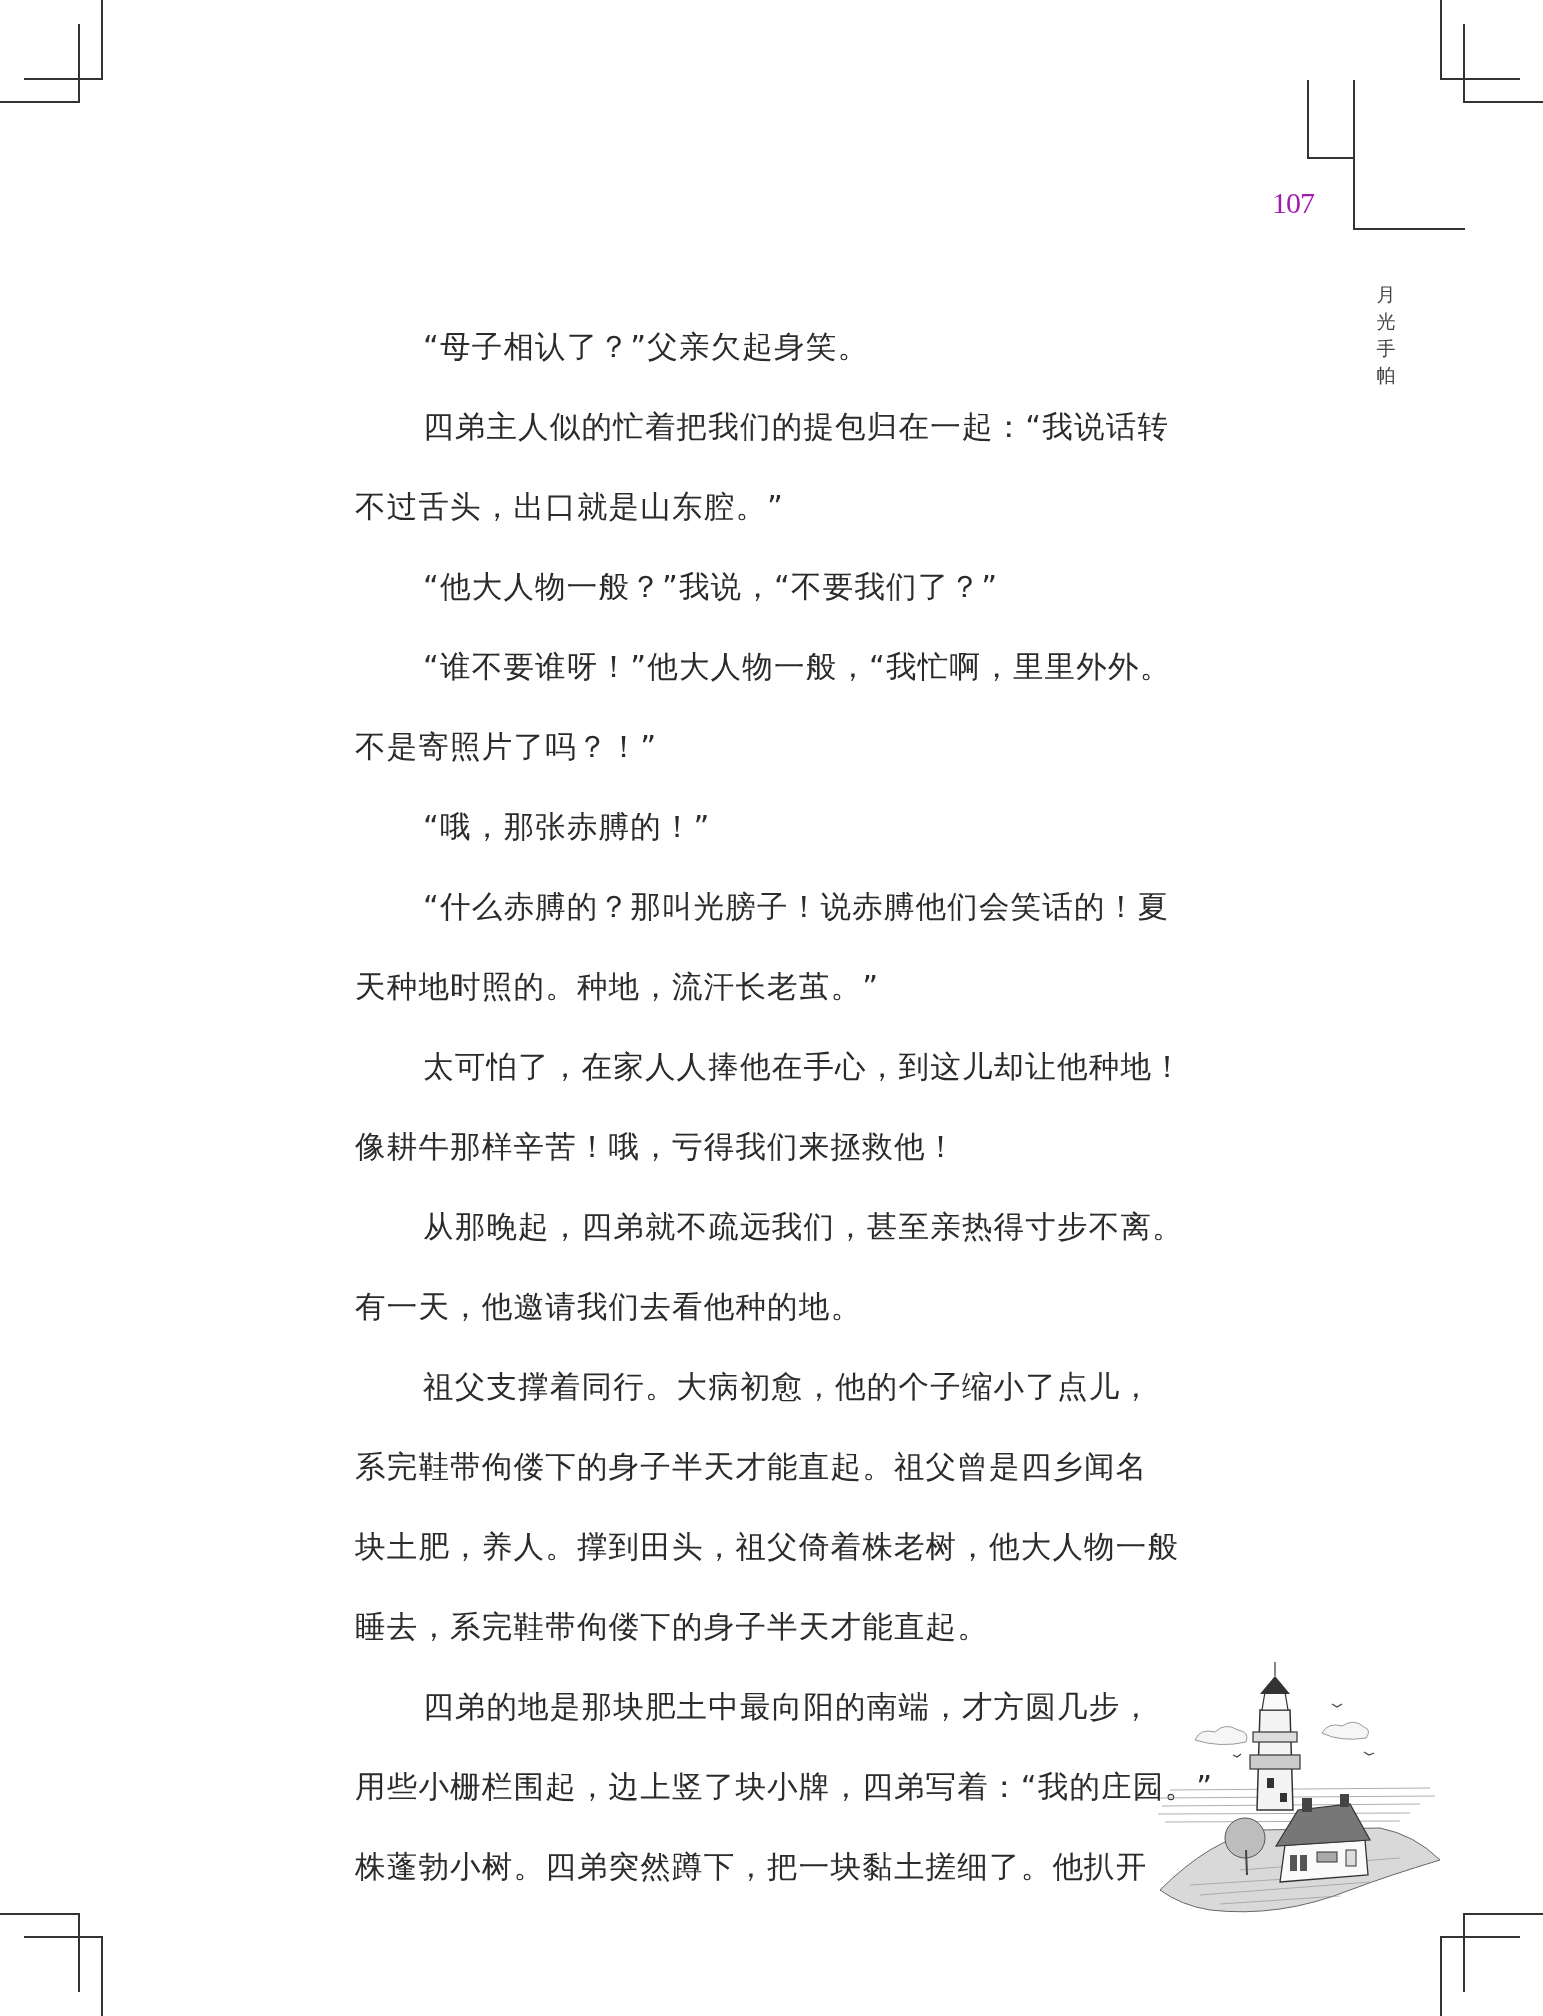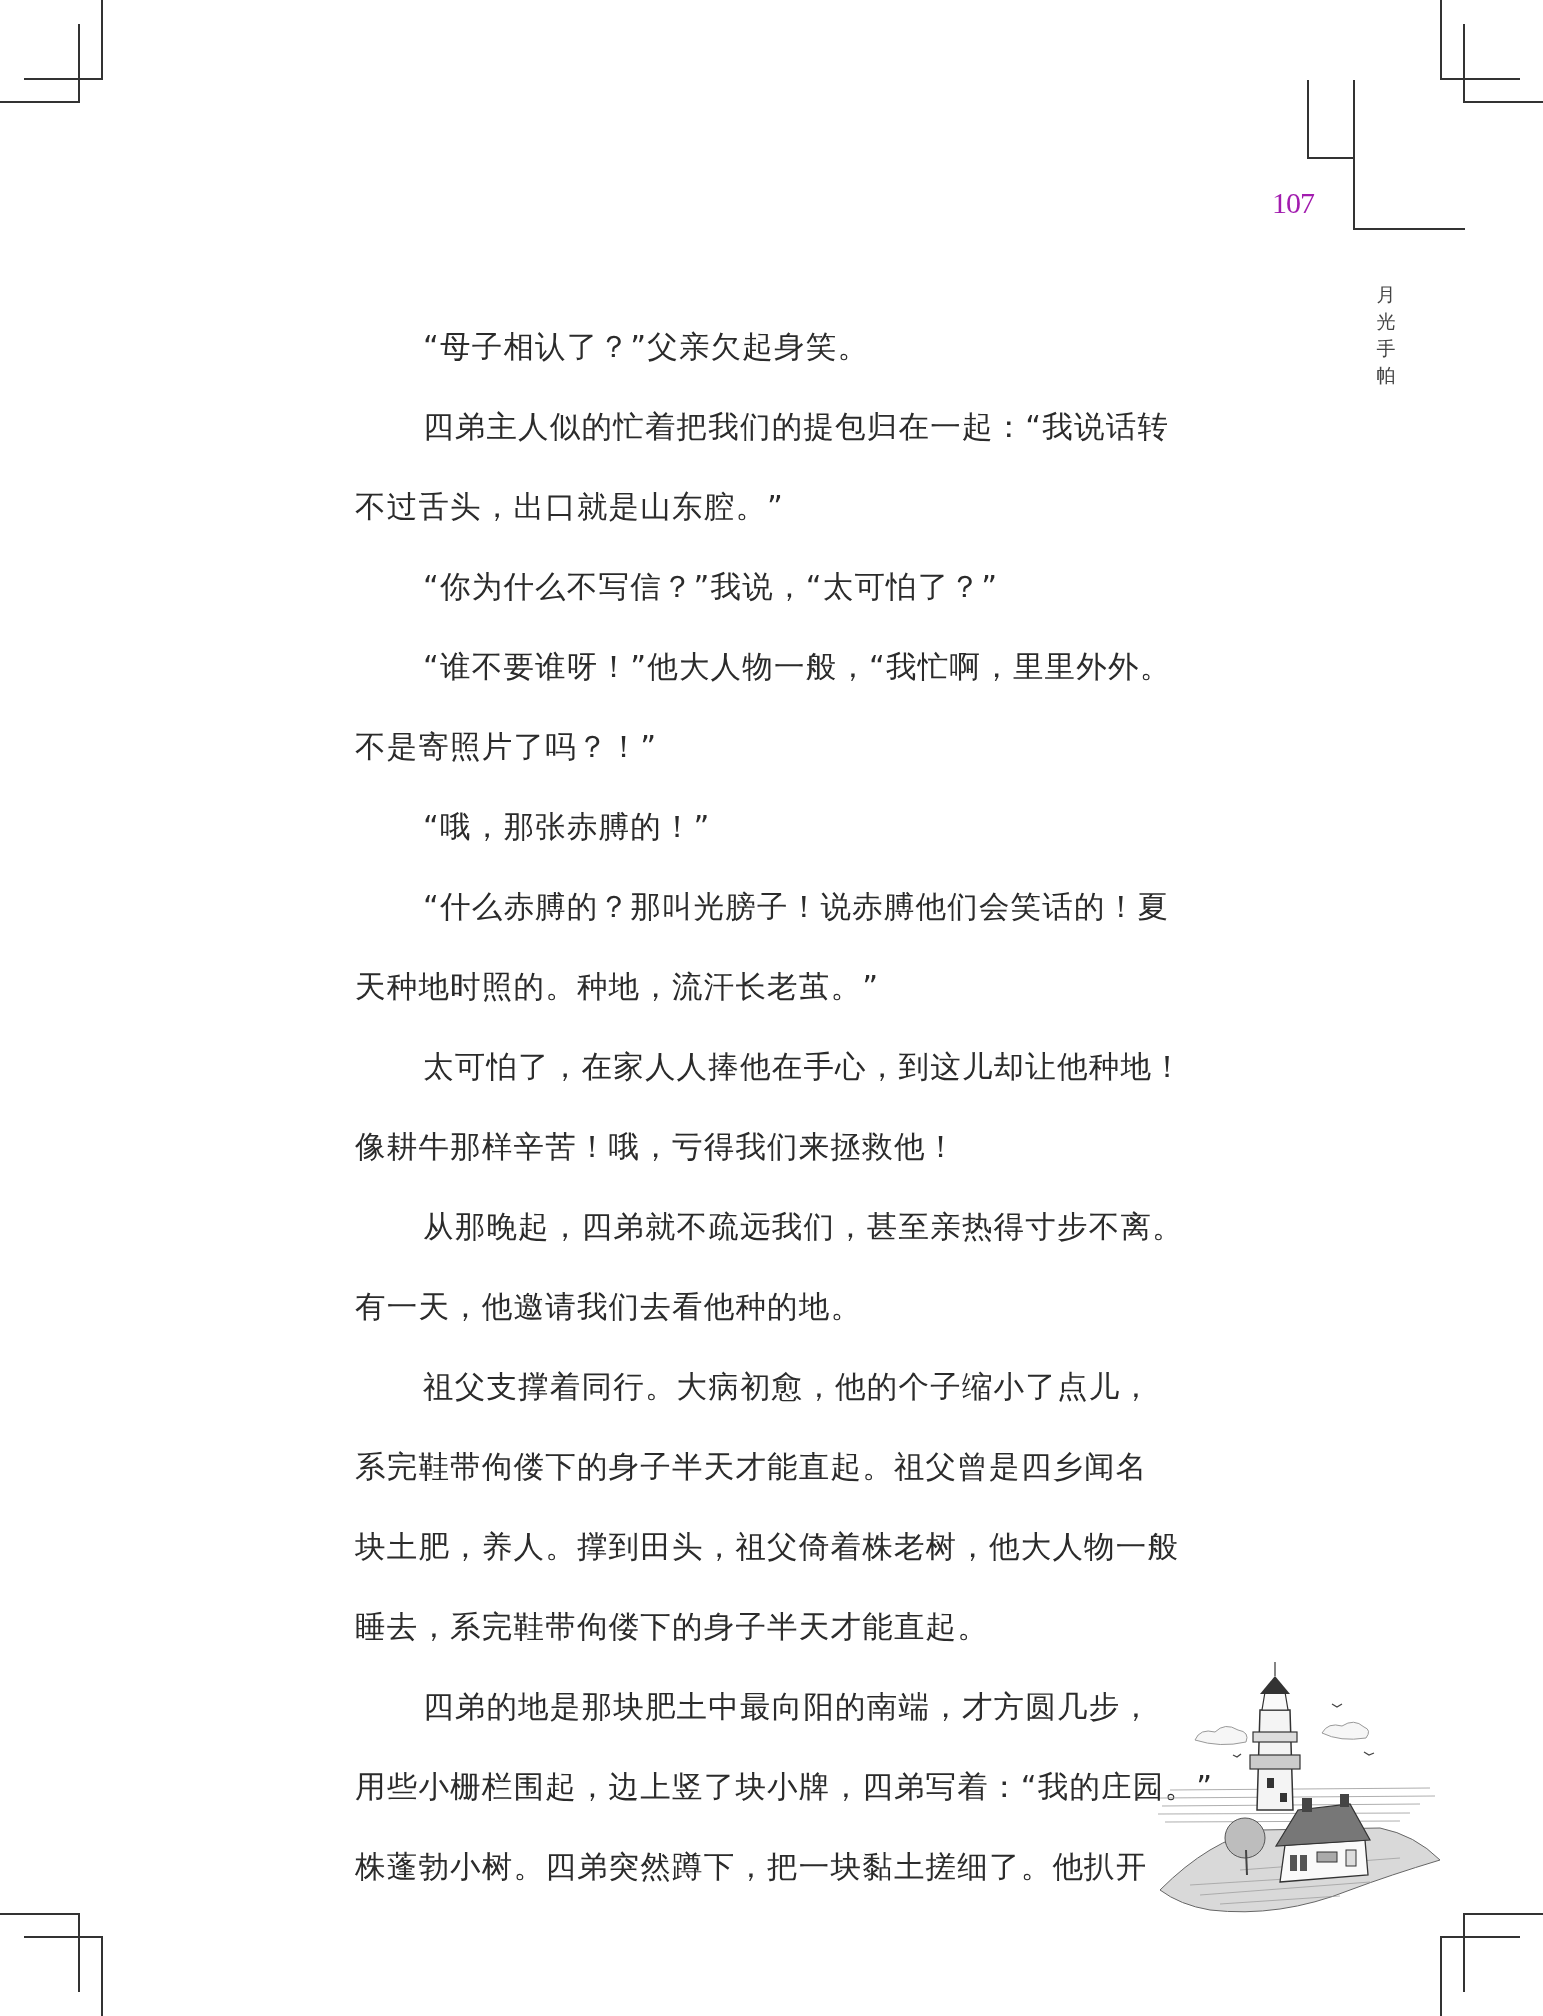--- a/index.html
+++ b/index.html
@@ -41,21 +41,21 @@
   <div class="line h" style="left:1353px;top:228px;width:112px;"></div>
 </div>
 
 <div class="page-number">107</div>
 <div class="running-title">月光手帕</div>
 
 <div class="body-text">
   <div class="row indent">“母子相认了？”父亲欠起身笑。</div>
   <div class="row indent">四弟主人似的忙着把我们的提包归在一起：“我说话转</div>
   <div class="row">不过舌头，出口就是山东腔。”</div>
-  <div class="row indent">“你为什么不写信？”我说，“太可怕了？”</div>
+  <div class="row indent">“他大人物一般？”我说，“不要我们了？”</div>
   <div class="row indent">“谁不要谁呀！”他大人物一般，“我忙啊，里里外外。</div>
   <div class="row">不是寄照片了吗？！”</div>
   <div class="row indent">“哦，那张赤膊的！”</div>
   <div class="row indent">“什么赤膊的？那叫光膀子！说赤膊他们会笑话的！夏</div>
   <div class="row">天种地时照的。种地，流汗长老茧。”</div>
   <div class="row indent">太可怕了，在家人人捧他在手心，到这儿却让他种地！</div>
   <div class="row">像耕牛那样辛苦！哦，亏得我们来拯救他！</div>
   <div class="row indent">从那晚起，四弟就不疏远我们，甚至亲热得寸步不离。</div>
   <div class="row">有一天，他邀请我们去看他种的地。</div>
   <div class="row indent">祖父支撑着同行。大病初愈，他的个子缩小了点儿，</div>

